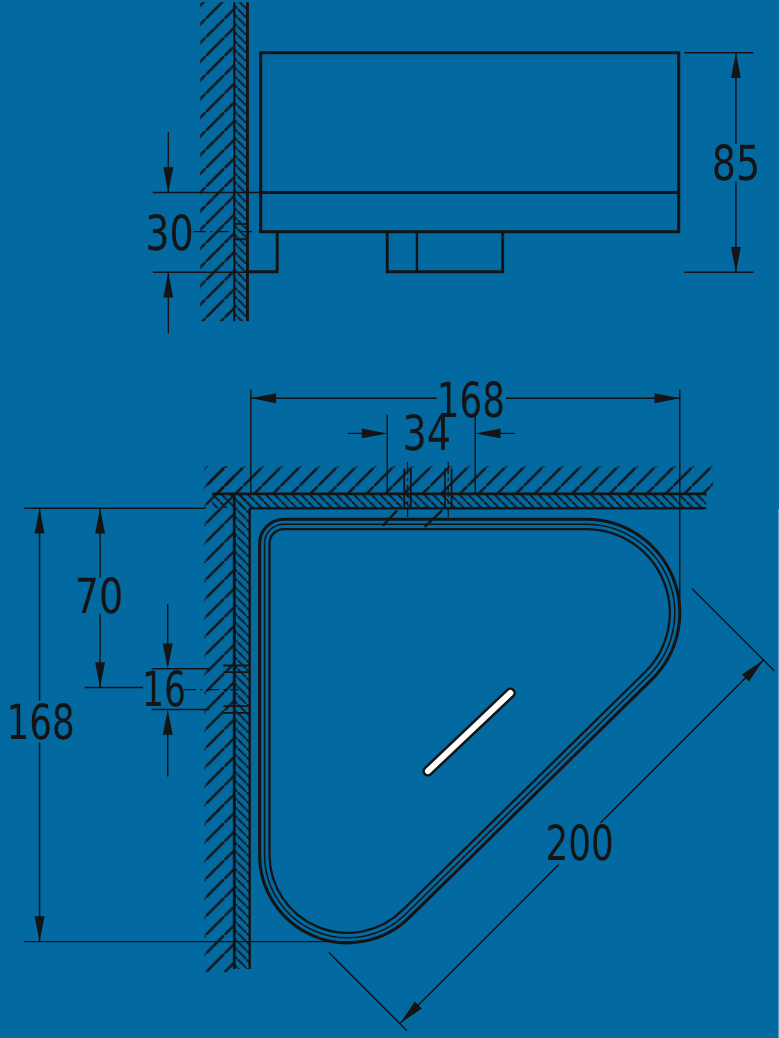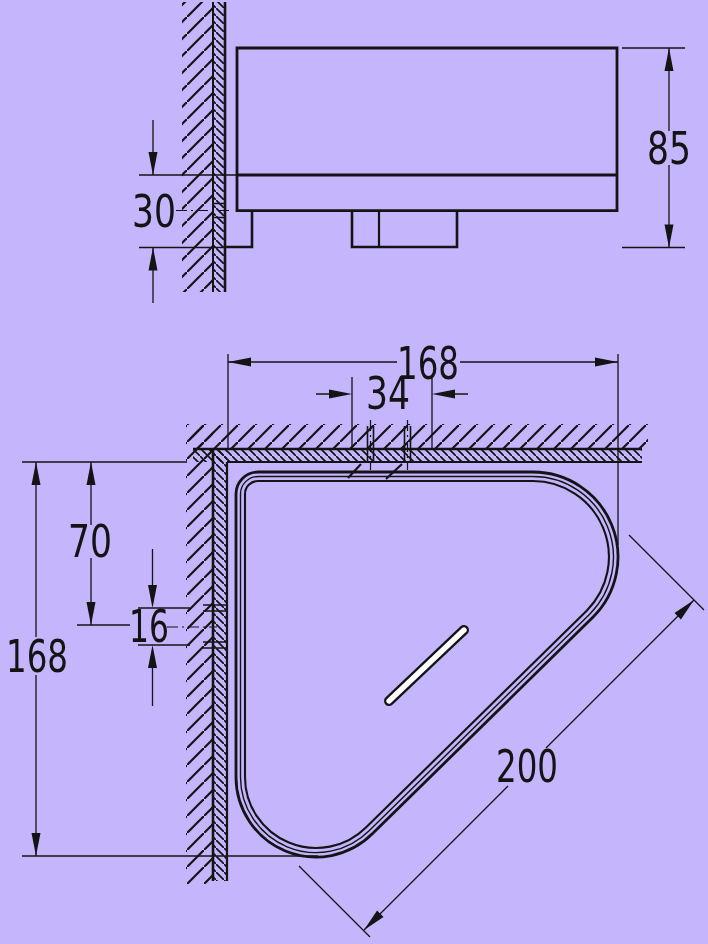--- a/index.html
+++ b/index.html
@@ -1,16 +1,16 @@
 <!DOCTYPE html>
 <html><head>
 <meta charset="utf-8">
 <style>
   html,body{margin:0;padding:0;background:#ffffff;}
-  .stage{width:708px;height:944px;position:relative;margin:0 auto;background:#c4b5fd;}
+  .stage{width:708px;height:944px;position:relative;margin:0 auto;background:#0369a1;}
   svg{display:block;}
   text{font-family:"DejaVu Sans","Liberation Sans",sans-serif;fill:#141414;}
 </style>
 </head>
 <body>
 
 <div class="stage">
 <svg width="708" height="944" viewBox="0 0 708 944" xmlns="http://www.w3.org/2000/svg">
   <defs>
     <pattern id="hs" width="17" height="17" patternUnits="userSpaceOnUse">

